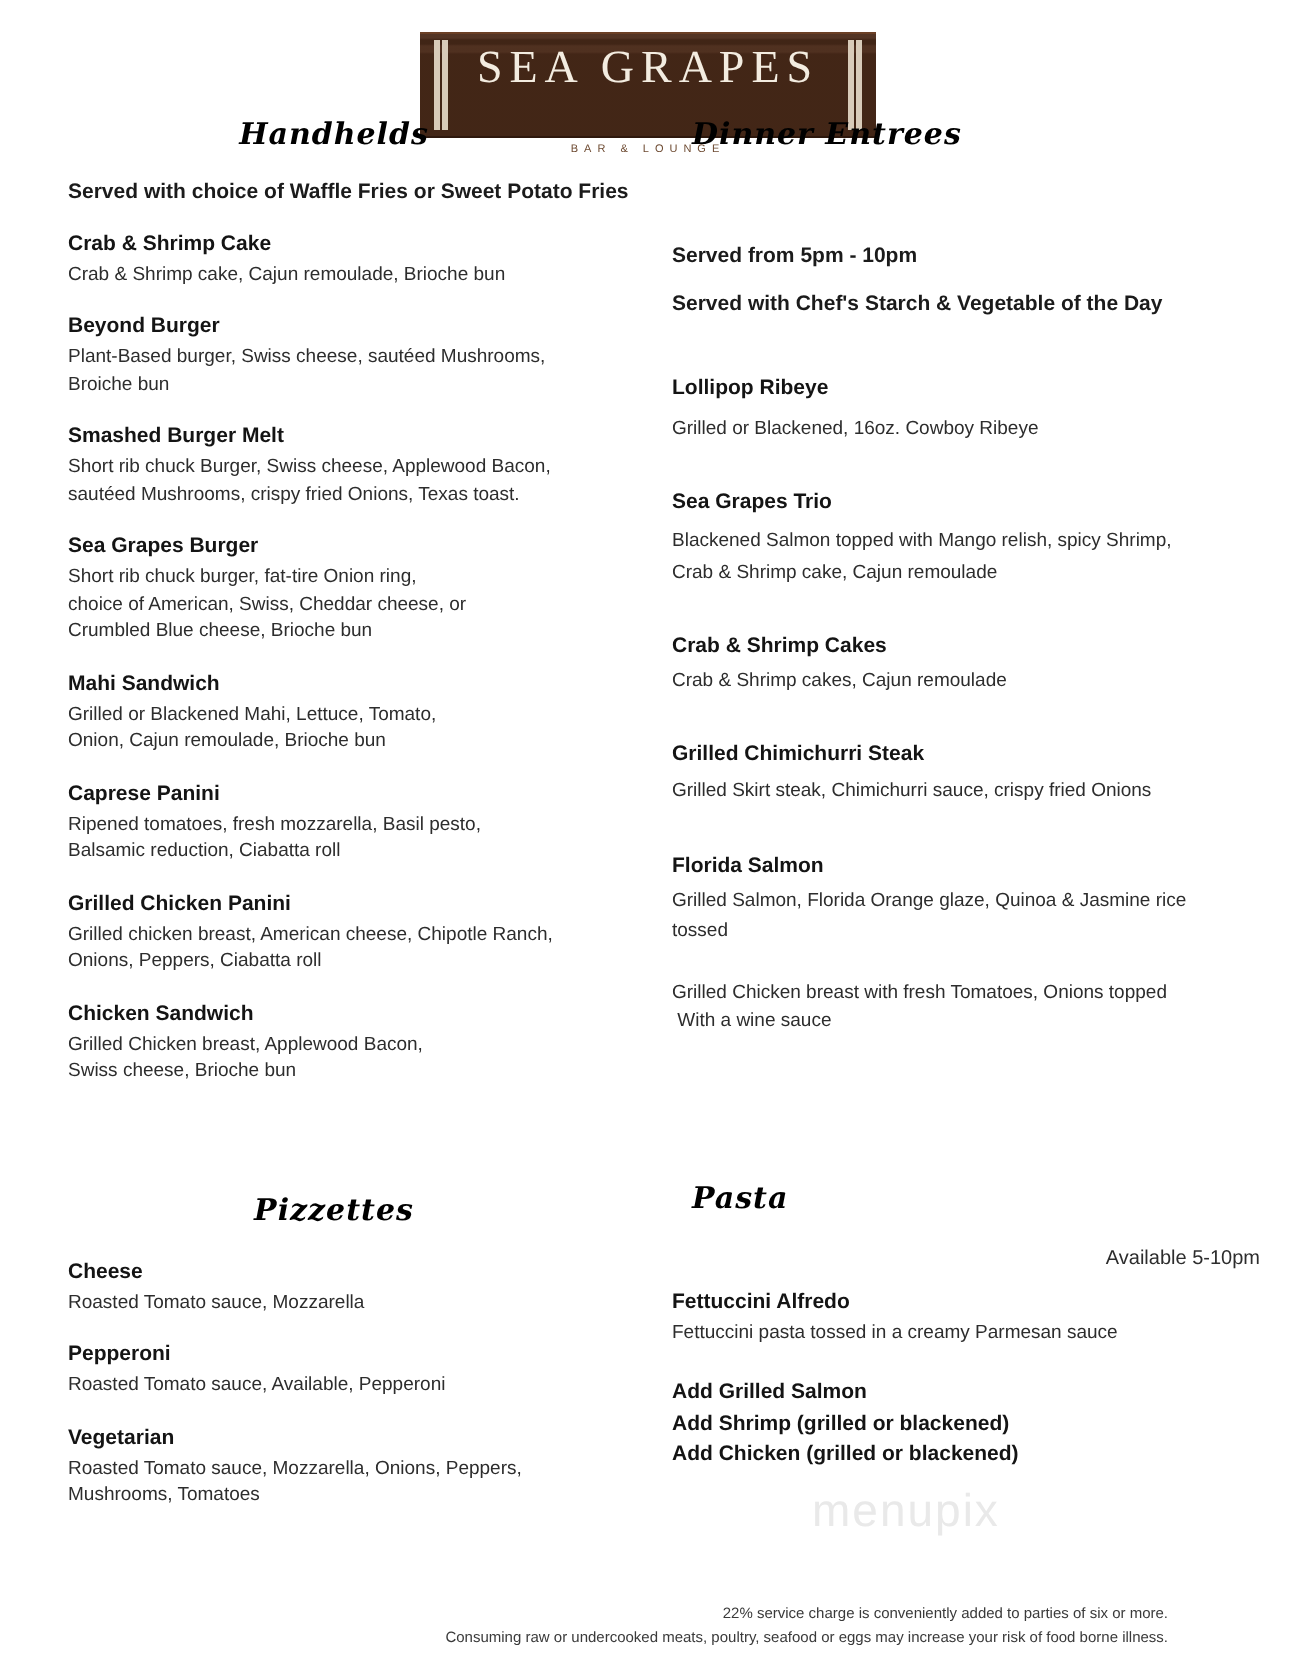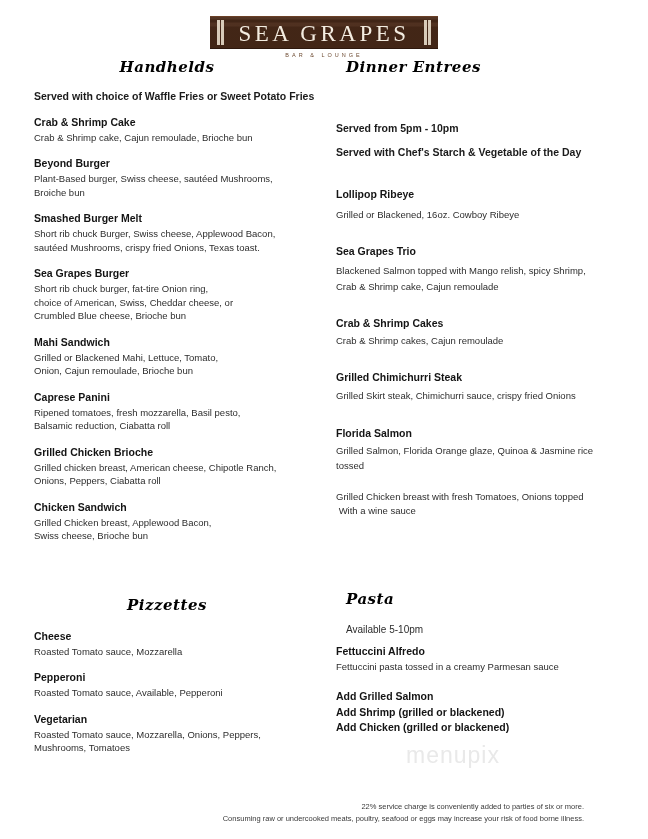--- a/index.html
+++ b/index.html
@@ -30,21 +30,21 @@
   .logo-banner {
     display: inline-block;
     position: relative;
     background: #4a2a19;
     background-image:
       linear-gradient(to bottom,
         rgba(255,255,255,0.05) 0px, rgba(255,255,255,0.05) 2px,
         rgba(0,0,0,0.13) 3px, rgba(0,0,0,0.13) 5px,
         rgba(255,255,255,0.03) 6px, rgba(255,255,255,0.03) 9px,
         rgba(0,0,0,0.10) 10px, rgba(0,0,0,0.10) 12px);
-    padding: 5px 22px 2px 22px;
+    padding: 5px 22px 22px 22px;
     border-top: 1px solid #6b4026;
     border-bottom: 1px solid #2e180d;
   }
   .logo-banner::before,
   .logo-banner::after {
     content: "";
     position: absolute;
     top: 3px;
     bottom: 3px;
     width: 3px;
@@ -123,21 +123,21 @@
 
   .addons { margin-top: 16px; margin-left: 6px; }
   .addon-line {
     font-size: 10.5px;
     font-weight: bold;
     color: #141414;
     line-height: 1.45;
   }
 
   .center-note {
-    text-align: left;
+    text-align: right;
     font-size: 10px;
     color: #2d2d2d;
     margin-top: 10px;
   }
 
   
   .sec-pizzettes { position: absolute; left: 34px;  top: 596px; width: 300px; }
   .sec-pasta     { position: absolute; left: 330px; top: 590px; width: 300px; }
 
   
@@ -226,21 +226,21 @@
 
       <div class="item">
         <div class="item-name">Caprese Panini</div>
         <div class="item-desc">
           <div>Ripened tomatoes, fresh mozzarella, Basil pesto,</div>
           <div>Balsamic reduction, Ciabatta roll</div>
         </div>
       </div>
 
       <div class="item">
-        <div class="item-name">Grilled Chicken Brioche</div>
+        <div class="item-name">Grilled Chicken Panini</div>
         <div class="item-desc">
           <div>Grilled chicken breast, American cheese, Chipotle Ranch,</div>
           <div>Onions, Peppers, Ciabatta roll</div>
         </div>
       </div>
 
       <div class="item">
         <div class="item-name">Chicken Sandwich</div>
         <div class="item-desc">
           <div>Grilled Chicken breast, Applewood Bacon,</div>

